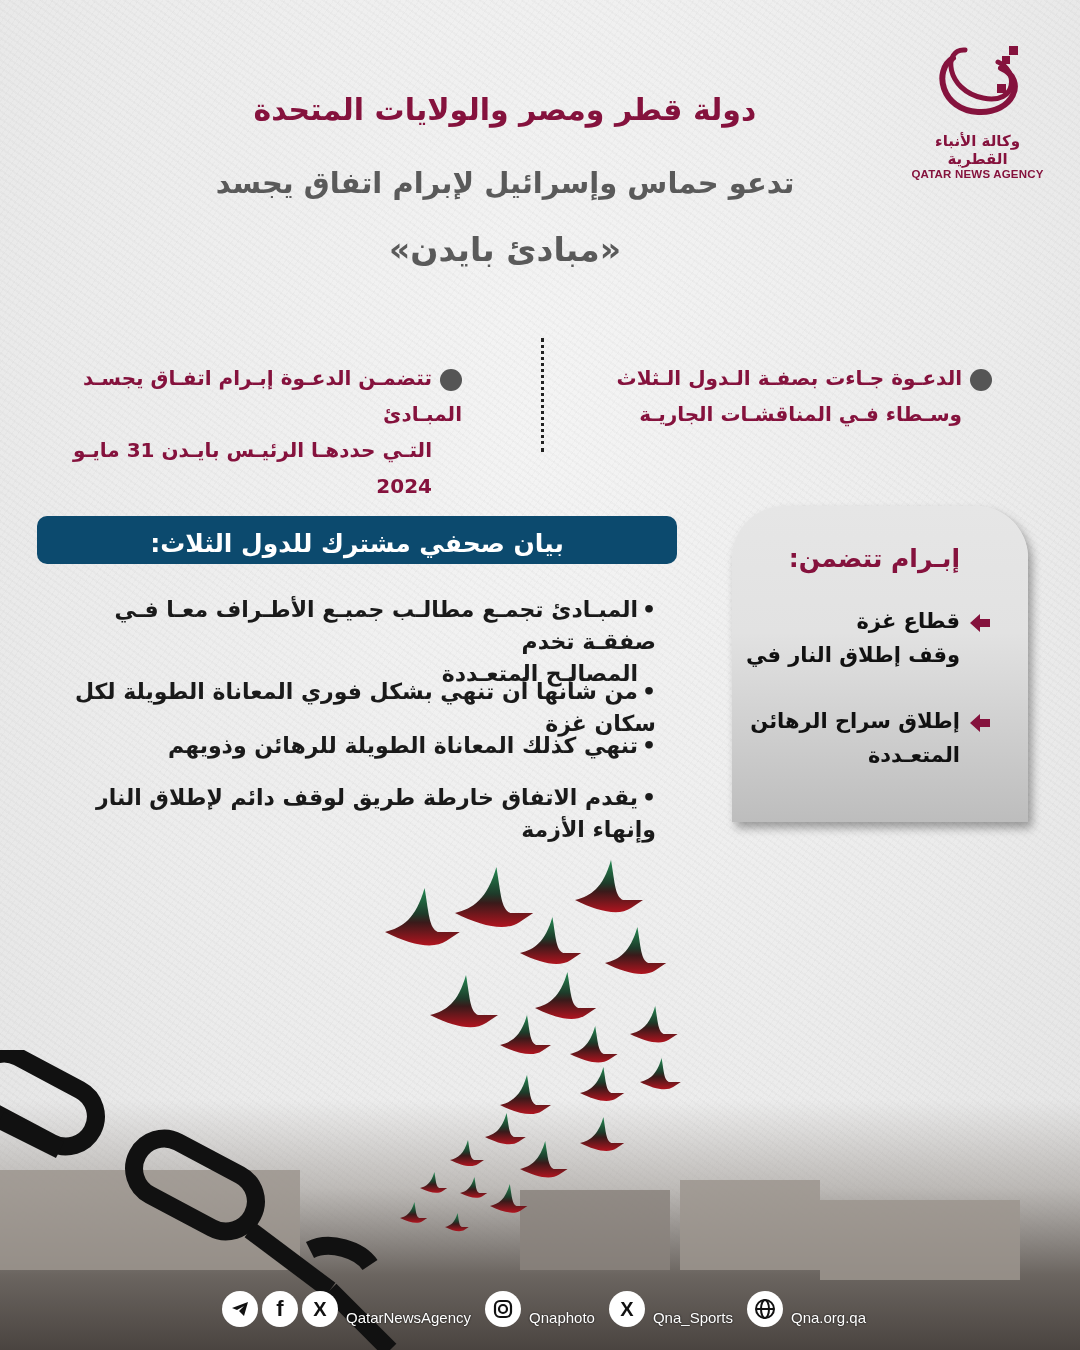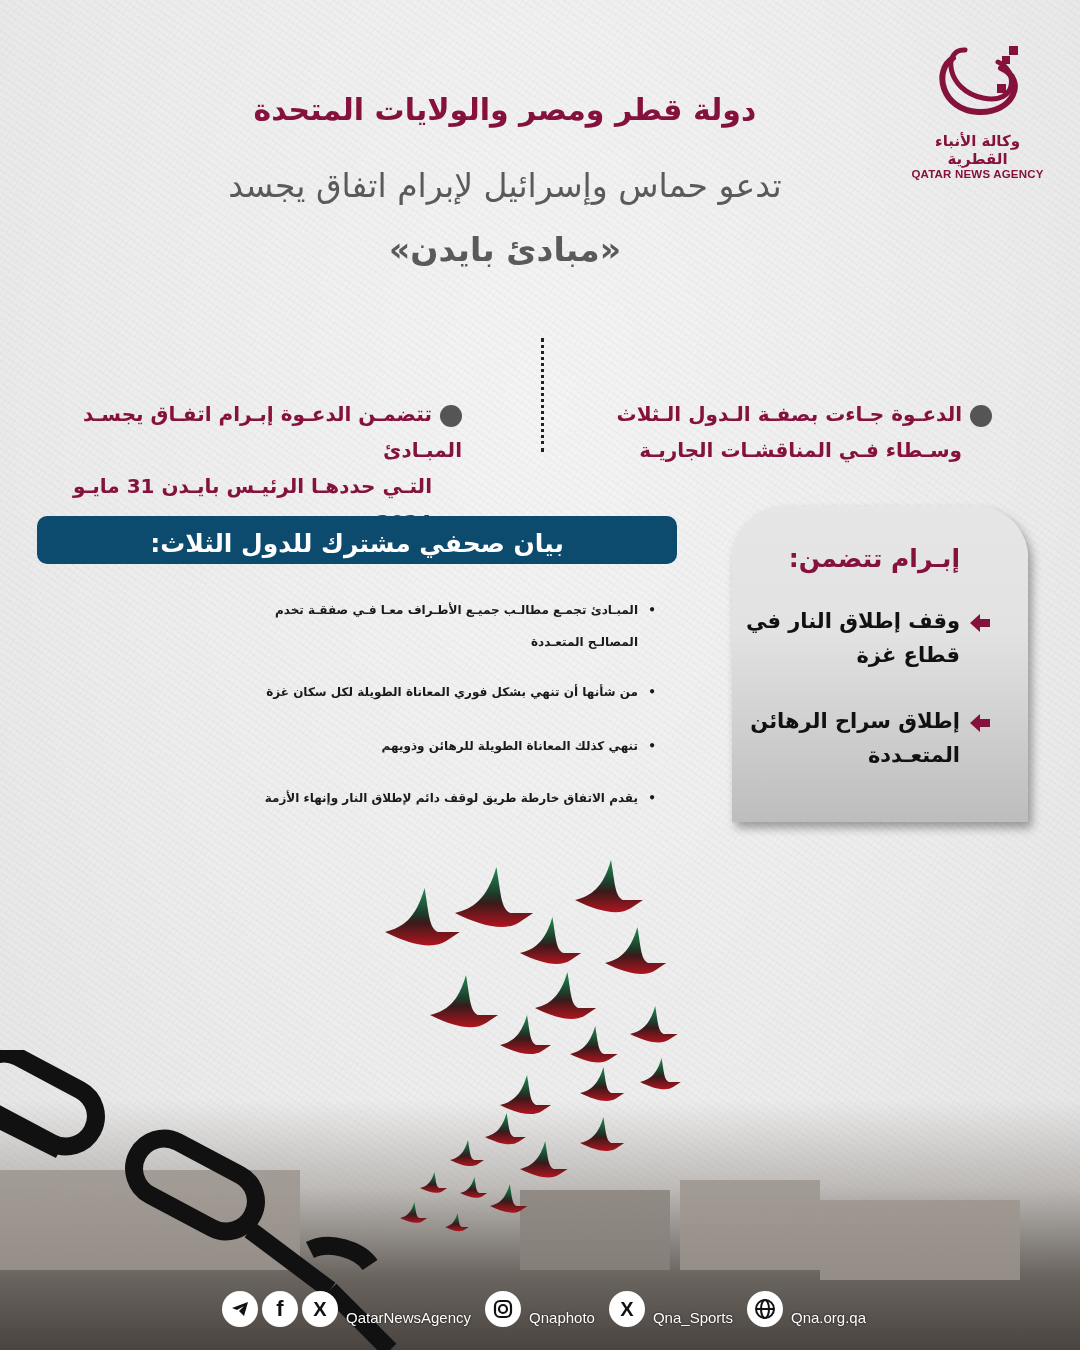--- a/index.html
+++ b/index.html
@@ -19,36 +19,36 @@
   
   .logo { position:absolute; left:905px; top:40px; width:145px; height:125px; text-align:center; }
   .logo svg { display:block; margin:0 auto; }
   .logo .ar { font-size:15px; font-weight:bold; color:#85123d; direction:rtl; margin-top:12px; }
   .logo .en { font-family:"Liberation Sans", sans-serif; font-size:11.5px; font-weight:bold; color:#85123d; letter-spacing:0.2px; }
 
   
   .title1 { position:absolute; left:130px; width:750px; top:92px; text-align:center; direction:rtl;
     font-size:30px; font-weight:bold; color:#85123d; }
   .title2 { position:absolute; left:130px; width:750px; top:166px; text-align:center; direction:rtl;
-    font-size:33px; font-weight:normal; color:#5a5a5a; }
+    font-size:29px; font-weight:bold; color:#5a5a5a; }
   .title3 { position:absolute; left:130px; width:750px; top:230px; text-align:center; direction:rtl;
     font-size:33px; font-weight:bold; color:#5a5a5a; }
 
   
-  .intro { position:absolute; direction:rtl; font-size:20px; font-weight:bold; color:#85123d; line-height:36px;margin-top:36px; }
+  .intro { position:absolute; direction:rtl; font-size:20px; font-weight:bold; color:#85123d; line-height:36px; }
   .intro .dot { display:inline-block; width:22px; height:22px; border-radius:50%; background:#555; vertical-align:middle; margin-left:8px; }
   .intro-right { left:600px; width:392px; top:360px; }
   .intro-left { left:40px; width:422px; top:360px; }
   .intro .line2 { padding-right:30px; }
   .divider { position:absolute; left:541px; top:338px; height:114px; border-left:3px dotted #222; }
 
   
   .banner { position:absolute; left:37px; top:516px; width:640px; height:48px; border-radius:10px;
     background:#0c4a6e; color:#fff; font-size:25px; font-weight:bold; text-align:center; line-height:56px; direction:rtl; }
-  .stmt { position:absolute; left:36px; width:620px; direction:rtl; font-size:12px; font-weight:bold; color:#1a1a1a; line-height:32px; }
+  .stmt { position:absolute; left:36px; width:620px; direction:rtl; font-size:22px; font-weight:bold; color:#1a1a1a; line-height:32px; }
   .stmt .b { display:inline-block; width:18px; }
   .s1 { top:594px; } .s2 { top:676px; } .s3 { top:730px; } .s4 { top:782px; }
   .s1 .cont { padding-right:18px; }
 
   
   .card { position:absolute; left:732px; top:506px; width:296px; height:316px;
     border-radius:52px 52px 0 0;
     background: linear-gradient(180deg, #e6e6e6 0%, #e2e2e2 40%, #bdbdbd 100%);
     box-shadow: 4px 6px 10px rgba(0,0,0,0.35); }
   .card-title { position:absolute; right:68px; top:38px; direction:rtl; font-size:25px; font-weight:bold; color:#85123d; }
@@ -114,22 +114,22 @@
 <div class="stmt s4">
   <span class="b">•</span><span>يقدم الاتفاق خارطة طريق لوقف دائم لإطلاق النار وإنهاء الأزمة</span>
 </div>
 
 <div class="card">
   <div class="card-title">إبـرام تتضمن:</div>
   <svg class="card-arrow ca1" viewBox="0 0 22 22">
       <polygon points="0,11 10,2 10,7 20,7 20,15 10,15 10,20" fill="#85123d"></polygon>
     </svg>
   <div class="card-item ci1">
+    <div>قطاع غزة</div>
     <div>وقف إطلاق النار في</div>
-    <div>قطاع غزة</div>
   </div>
   <svg class="card-arrow ca2" viewBox="0 0 22 22">
       <polygon points="0,11 10,2 10,7 20,7 20,15 10,15 10,20" fill="#85123d"></polygon>
     </svg>
   <div class="card-item ci2">
     <div>إطلاق سراح الرهائن</div>
     <div>المتعـددة</div>
   </div>
 </div>
 

